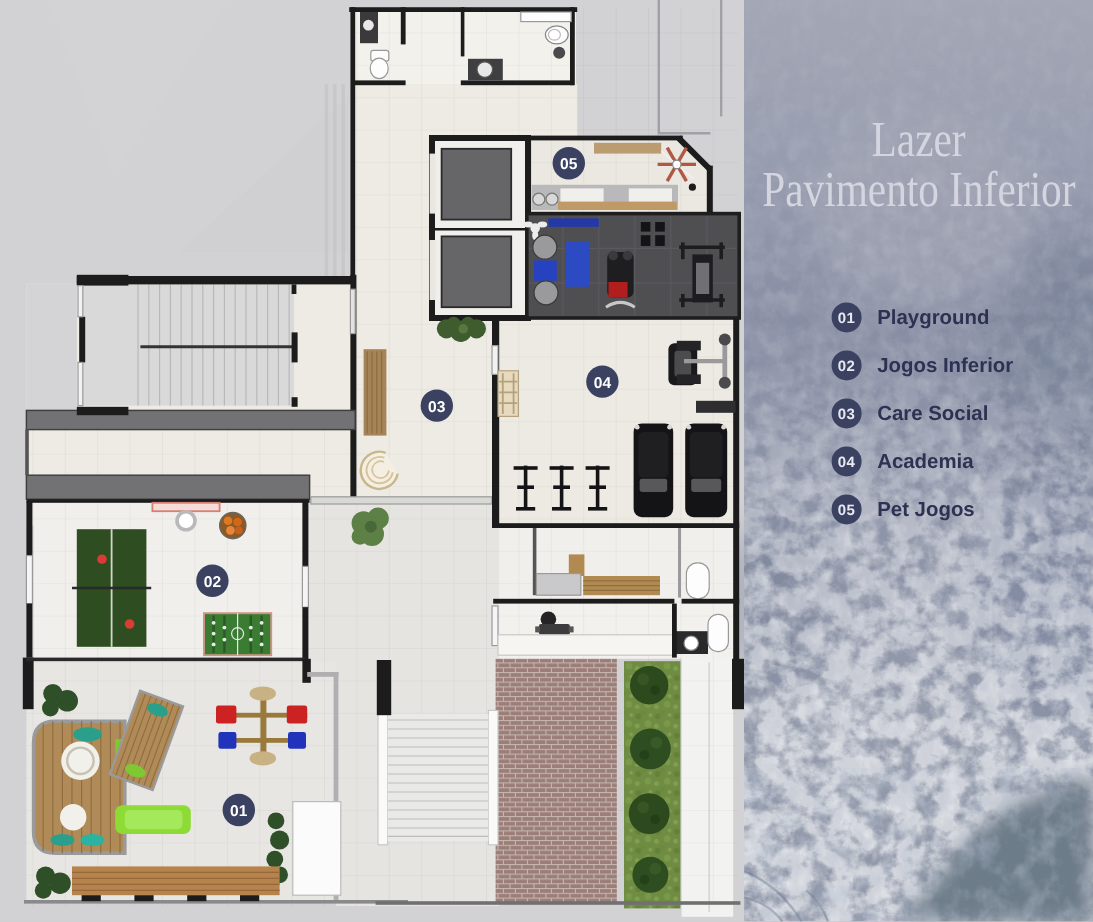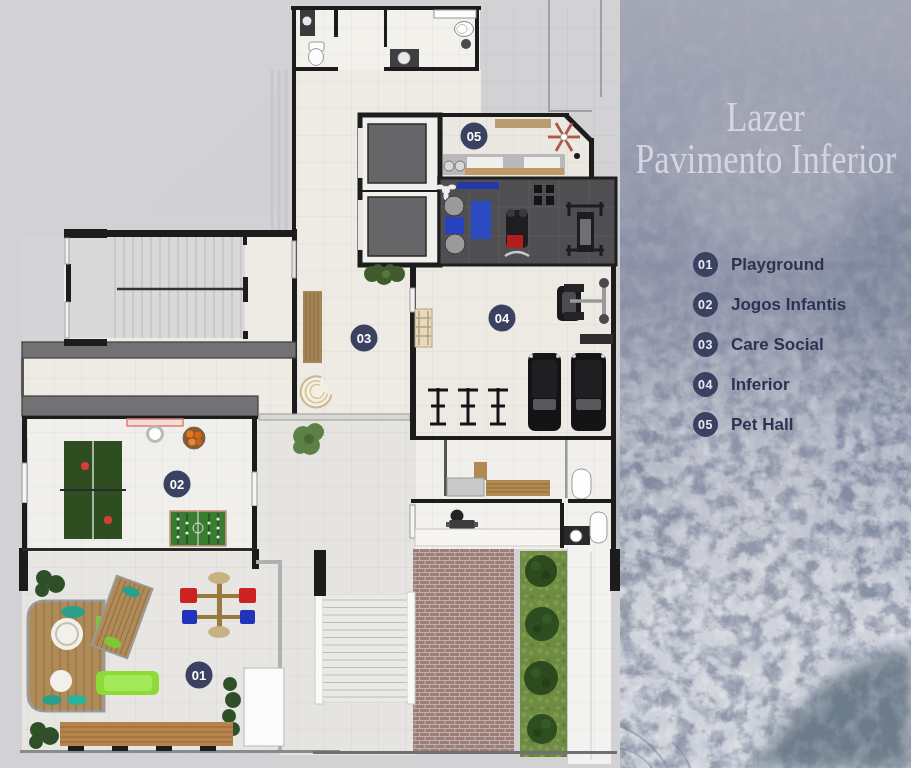--- a/index.html
+++ b/index.html
@@ -651,29 +651,29 @@
 
 <div class="ttl" style="top:138px;left:609px;font-size:42px;line-height:1;">Pavimento Inferior</div>
 
 <div class="leg" style="left:693px;top:252px;">
     <div class="num">01</div>
     <div class="lab">Playground</div>
   </div>
 
 <div class="leg" style="left:693px;top:292px;">
     <div class="num">02</div>
-    <div class="lab">Jogos Infantis</div>
+    <div class="lab">Jogos Inferior</div>
   </div>
 
 <div class="leg" style="left:693px;top:332px;">
     <div class="num">03</div>
     <div class="lab">Care Social</div>
   </div>
 
 <div class="leg" style="left:693px;top:372px;">
     <div class="num">04</div>
-    <div class="lab">Inferior</div>
+    <div class="lab">Academia</div>
   </div>
 
 <div class="leg" style="left:693px;top:412px;">
     <div class="num">05</div>
-    <div class="lab">Pet Hall</div>
+    <div class="lab">Pet Jogos</div>
   </div>
 
 </body></html>

